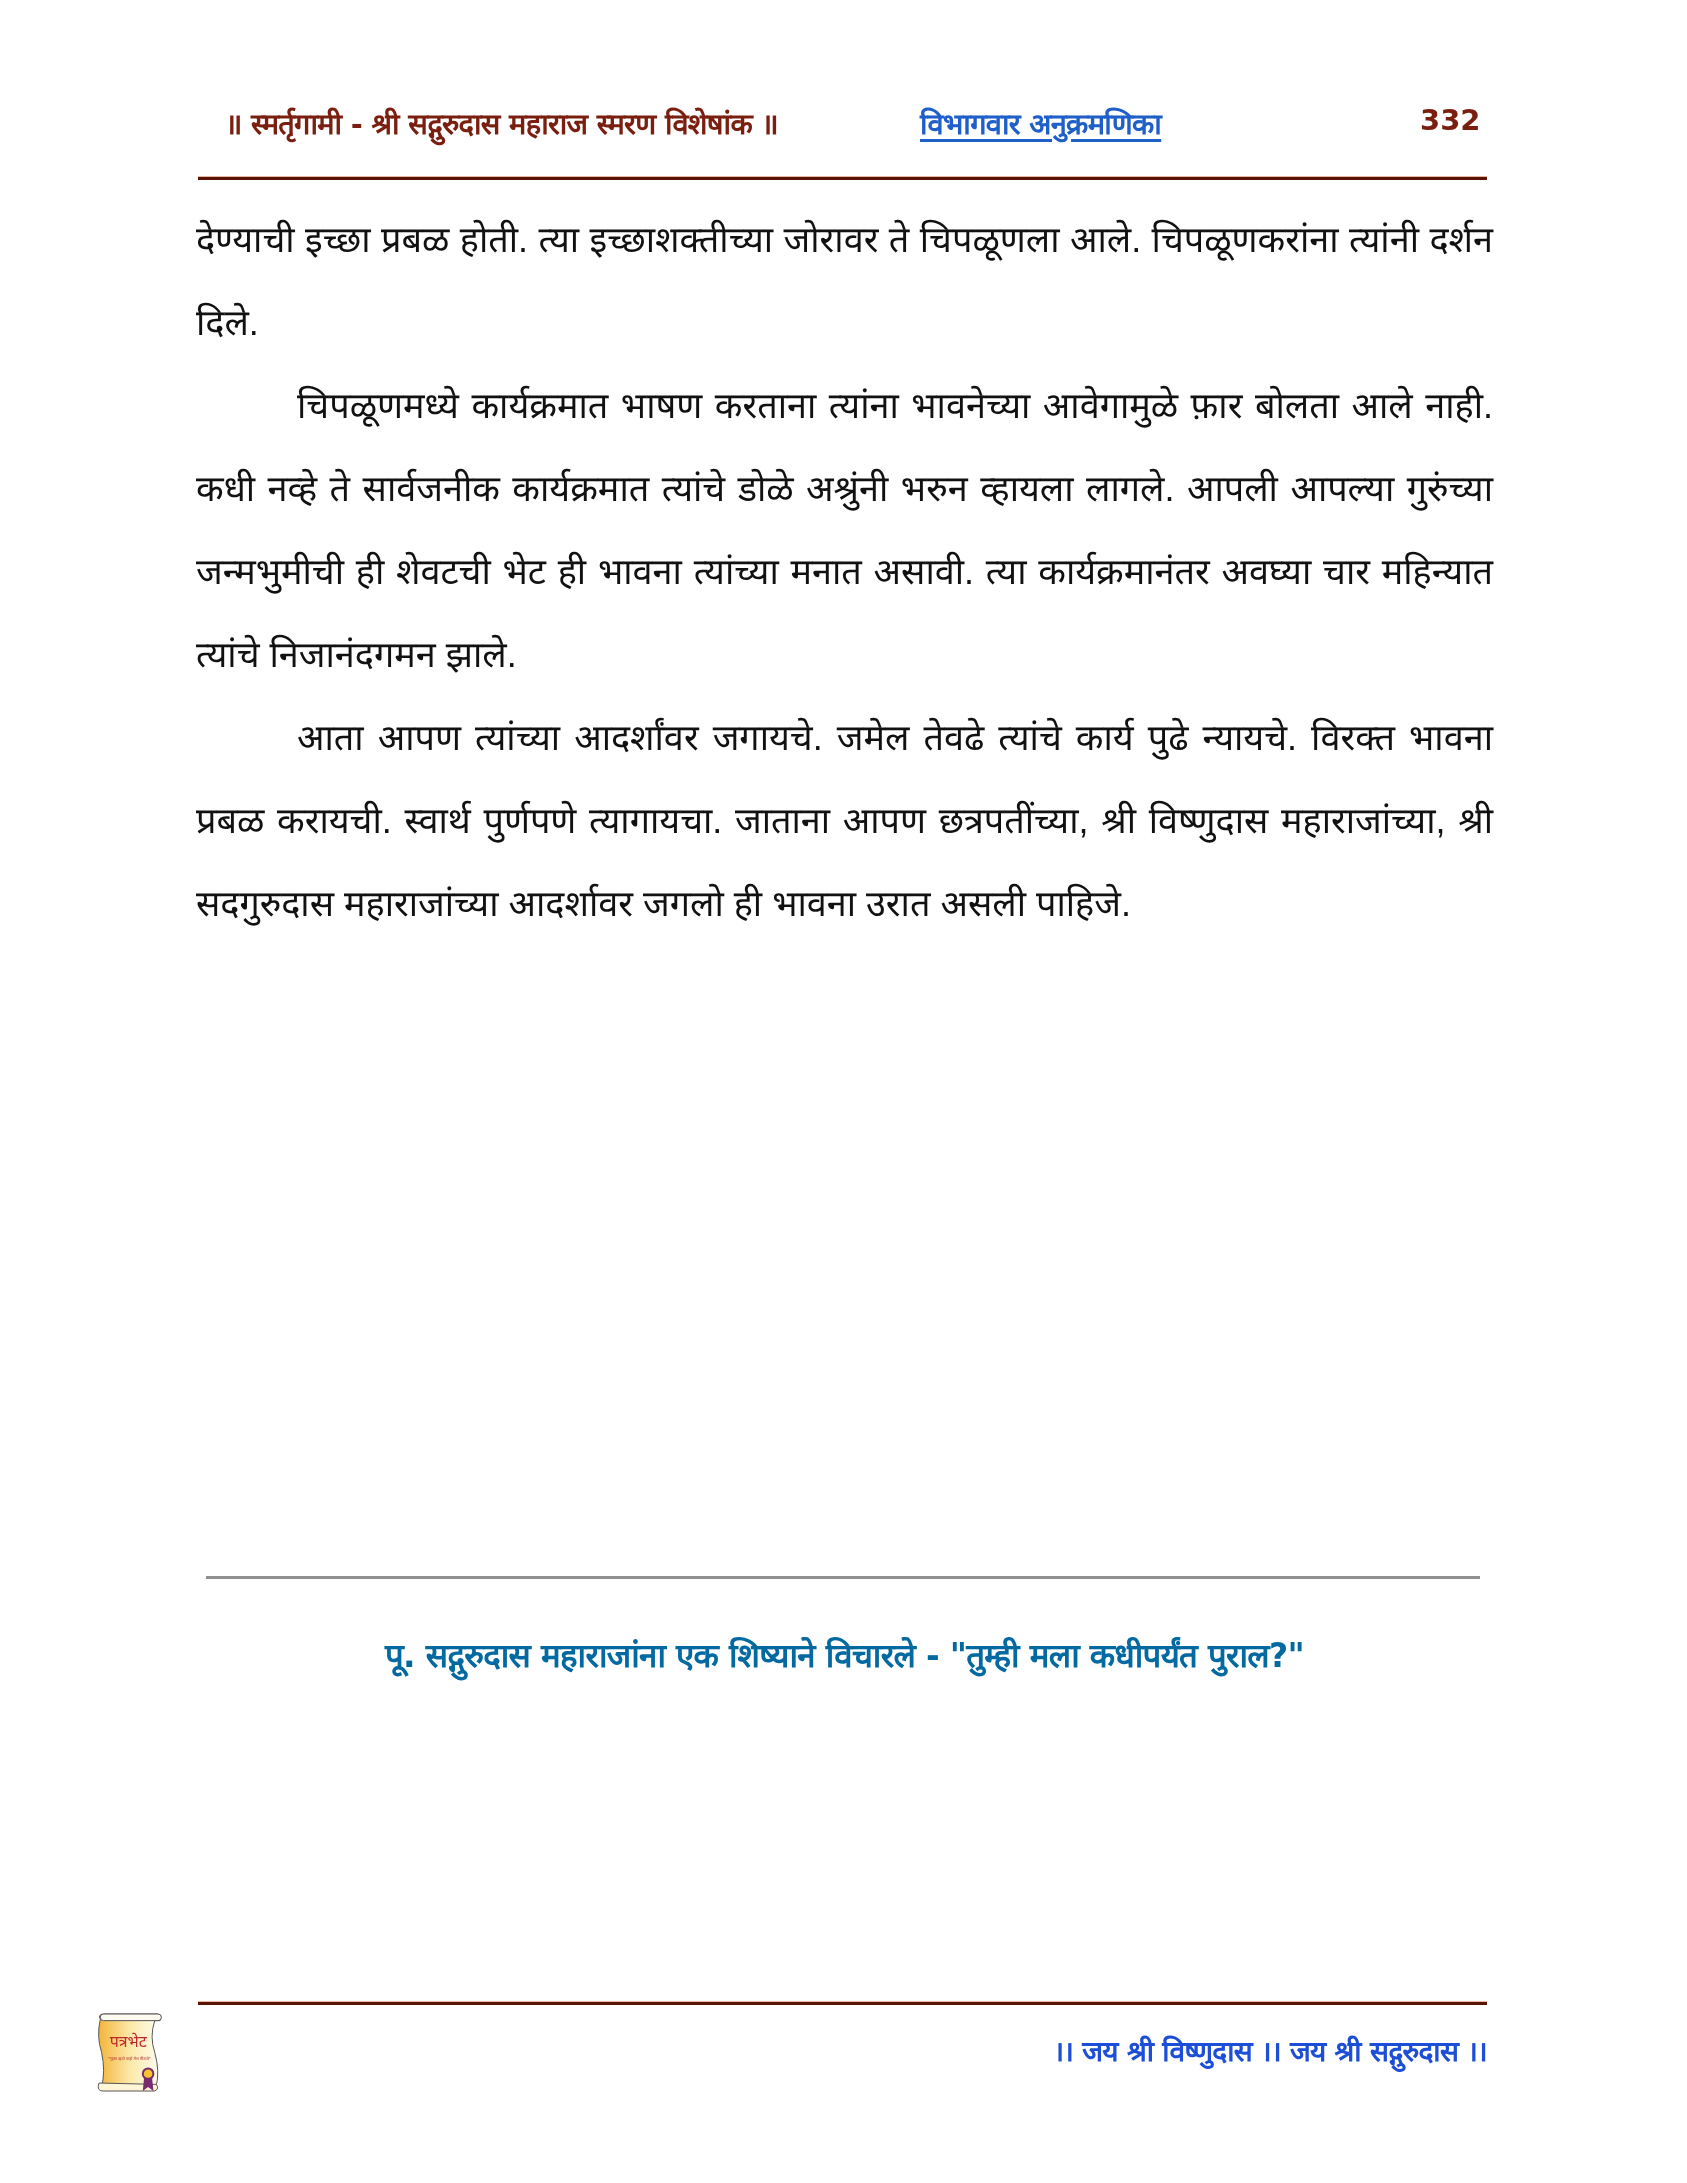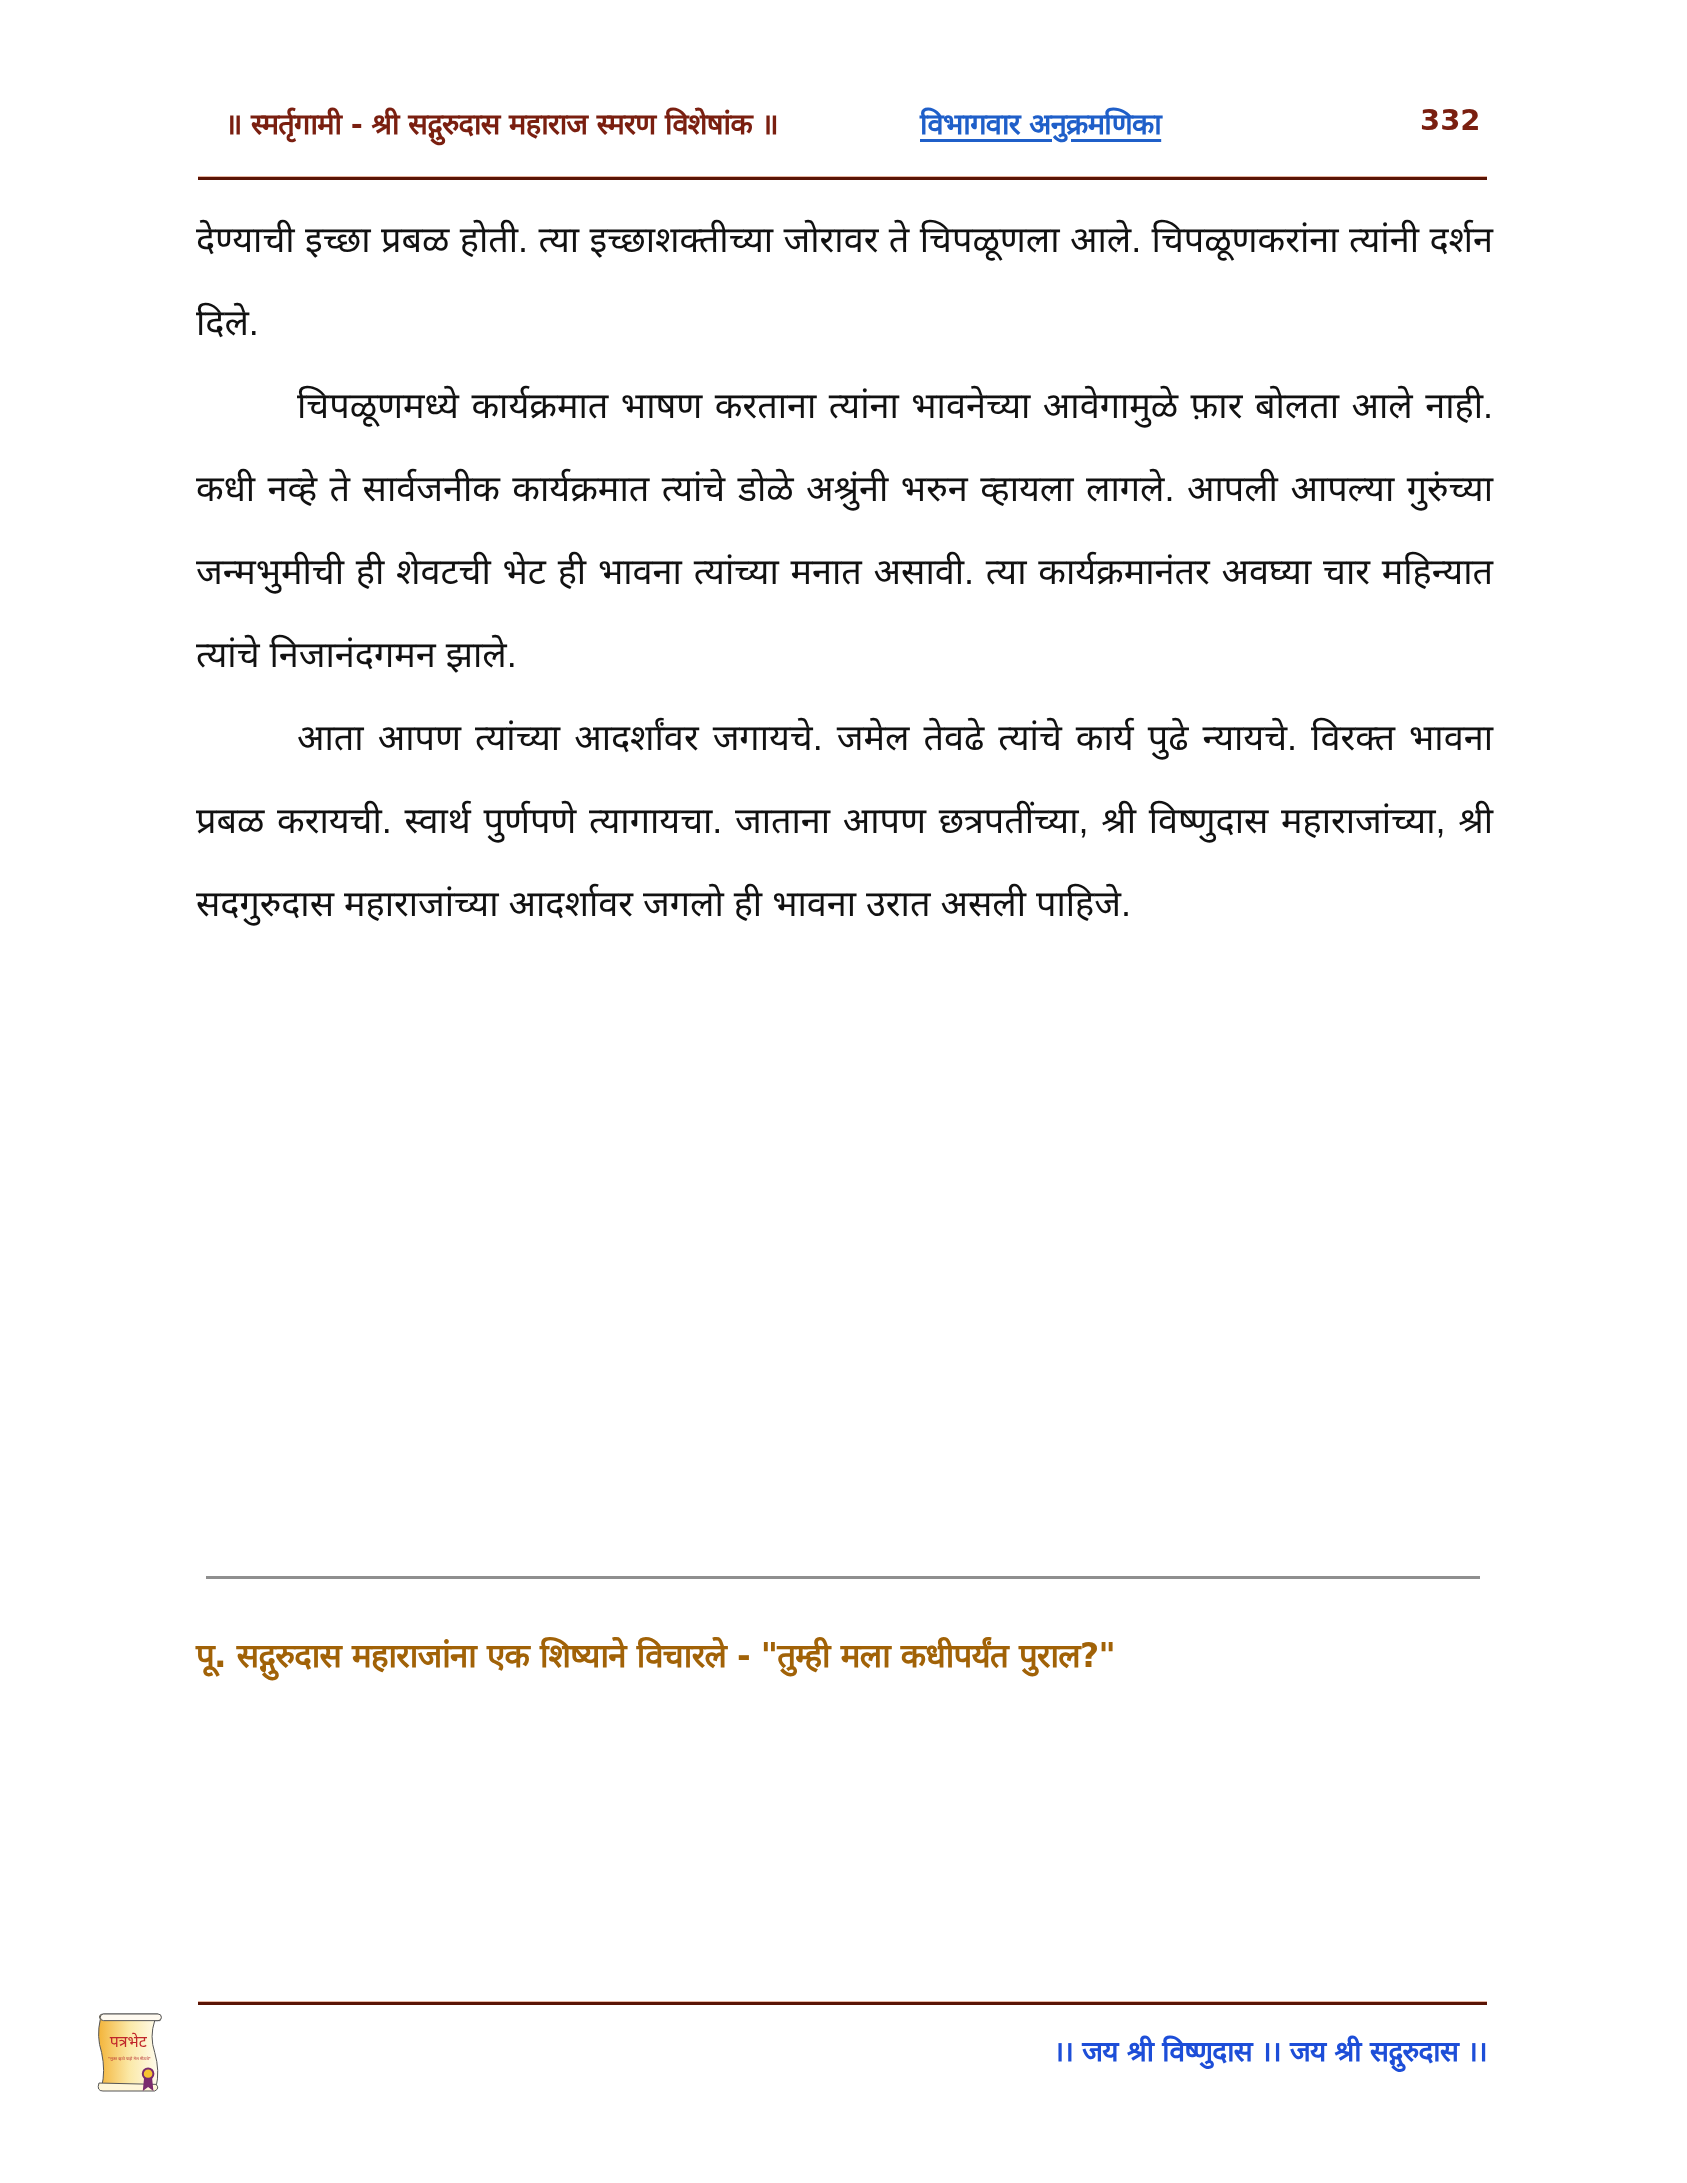--- a/index.html
+++ b/index.html
@@ -17,21 +17,21 @@
               background: #5a1405; border-top: 0.7px solid #e7b7a4; }
   .body-text { position: absolute; left: 196px; top: 198px; width: 1297px;
                font-family: "Liberation Sans", "DejaVu Sans", sans-serif;
                font-size: 36px; line-height: 83px; color: #111111; }
   .body-text p { margin: 0; text-align: justify; }
   .body-text p.indent { text-indent: 101px; }
   .rule-mid { position: absolute; left: 206px; top: 1576px; width: 1274px; height: 2.6px;
               background: #8f8f8f; }
   .quote { position: absolute; left: 196px; top: 1614px; width: 1297px;
            font-family: "DejaVu Sans", "Liberation Sans", sans-serif; font-weight: bold;
-           font-size: 33px; line-height: 83px; color: #a16207; letter-spacing: -0.7px; }
+           font-size: 33px; line-height: 83px; color: #0369a1; letter-spacing: -0.7px; text-align: center; }
   .quote p { margin: 0; }
   .rule-bottom { position: absolute; left: 198px; top: 2001px; width: 1289px; height: 3.3px;
                  background: #5a1405; border-top: 0.7px solid #e7b7a4; }
   .footer-motto { position: absolute; right: 200px; top: 2031px; font-size: 28px;
                   font-weight: bold; color: #1d4ed8; white-space: nowrap; letter-spacing: -0.7px; }
   .logo { position: absolute; left: 91px; top: 2010px; width: 77px; height: 85px; cursor: pointer; text-align: center; }
   .logo svg { width: 100%; height: 100%; }
 </style>
 </head>
 <body>

